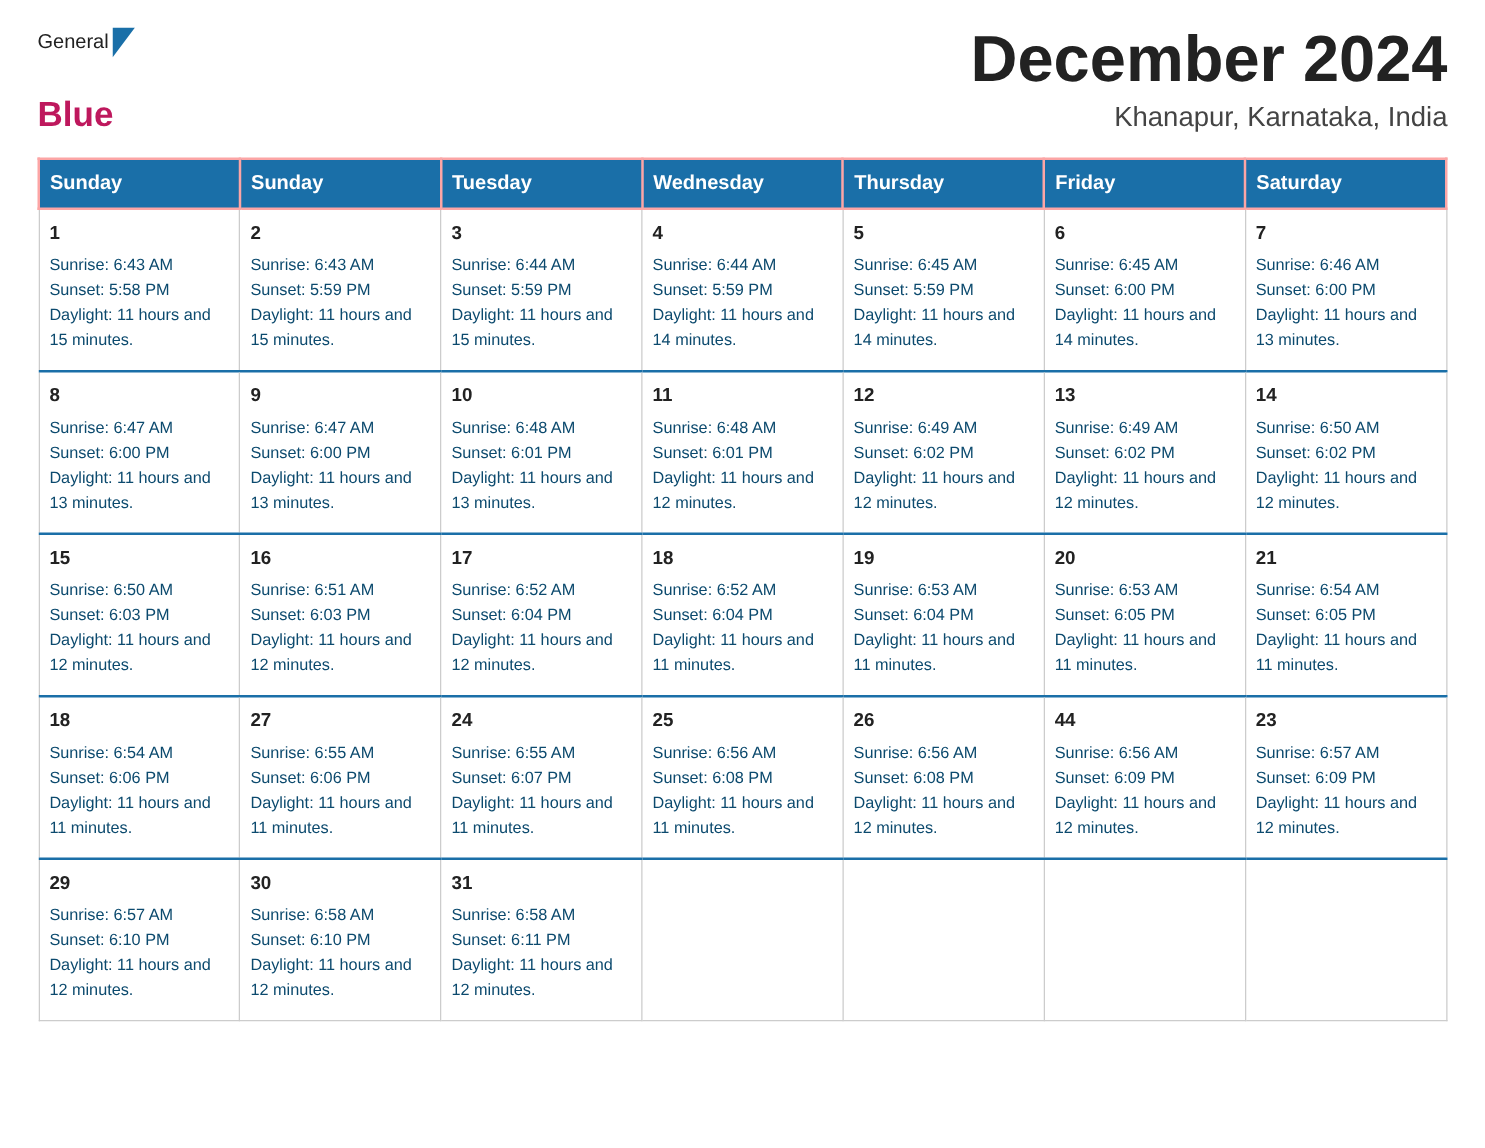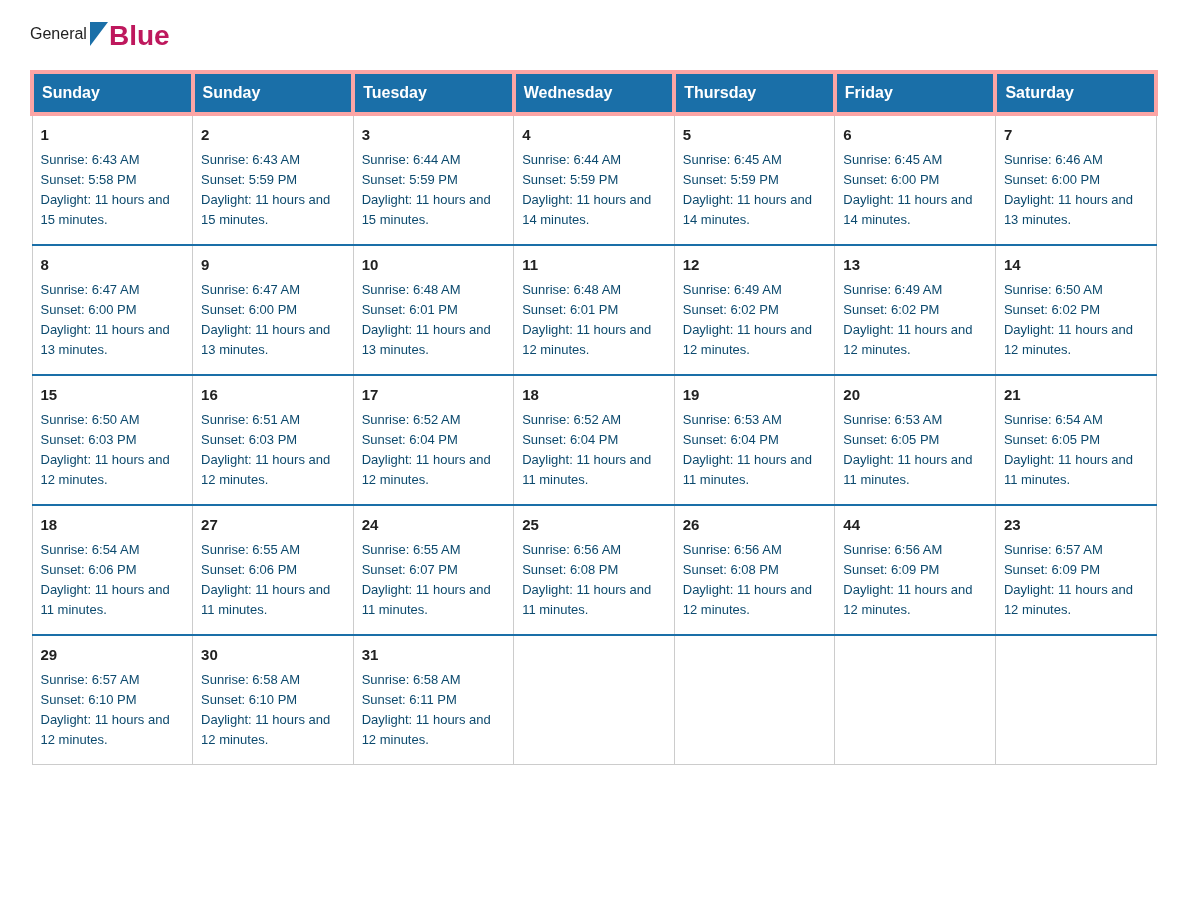--- a/index.html
+++ b/index.html
@@ -12,22 +12,23 @@
       padding: 20px 30px;
     }
     .header {
       display: flex;
       justify-content: space-between;
       align-items: flex-start;
       margin-bottom: 18px;
     }
     .logo {
       display: flex;
-      flex-direction: row;
+      flex-direction: column;
       align-items: flex-start;
+      gap: 28px;
     }
     .logo-general { color: #222; }
     .logo-blue {
       color: #be185d;
       font-size: 28px;
       font-weight: bold;
     }
     .title-section {
       text-align: right;
     }
@@ -47,21 +48,21 @@
       border-collapse: collapse;
       table-layout: fixed;
     }
     .calendar-table th {
       background-color: #1a6fa8;
       color: #fff;
       padding: 10px 8px;
       font-size: 16px;
       font-weight: bold;
       text-align: left;
-      border: 4px solid #fca5a5;
+      border: 2px solid #fca5a5;
     }
     .calendar-table td {
       vertical-align: top;
       padding: 8px 8px 14px 8px;
       border: 1px solid #ccc;
       border-top: 2px solid #1a6fa8;
       font-size: 13px;
       line-height: 1.5;
       background: #fff;
       min-height: 100px;
@@ -107,20 +108,24 @@
       <span class="logo-triangle-wrap">
         <svg width="18" height="24" viewBox="0 0 18 24">
           <polygon points="0,0 18,0 0,24" fill="#1a6fa8"></polygon>
         </svg>
       </span>
     </div>
     <div>
       <span class="logo-blue">Blue</span>
     </div>
   </div>
+  <div class="title-section">
+    <div class="month-title">December 2024</div>
+    <div class="location-title">Khanapur, Karnataka, India</div>
+  </div>
 </div>
 
 <table class="calendar-table">
   <thead>
     <tr>
     <th>Sunday</th>
         <th>Sunday</th>
         <th>Tuesday</th>
         <th>Wednesday</th>
         <th>Thursday</th>

